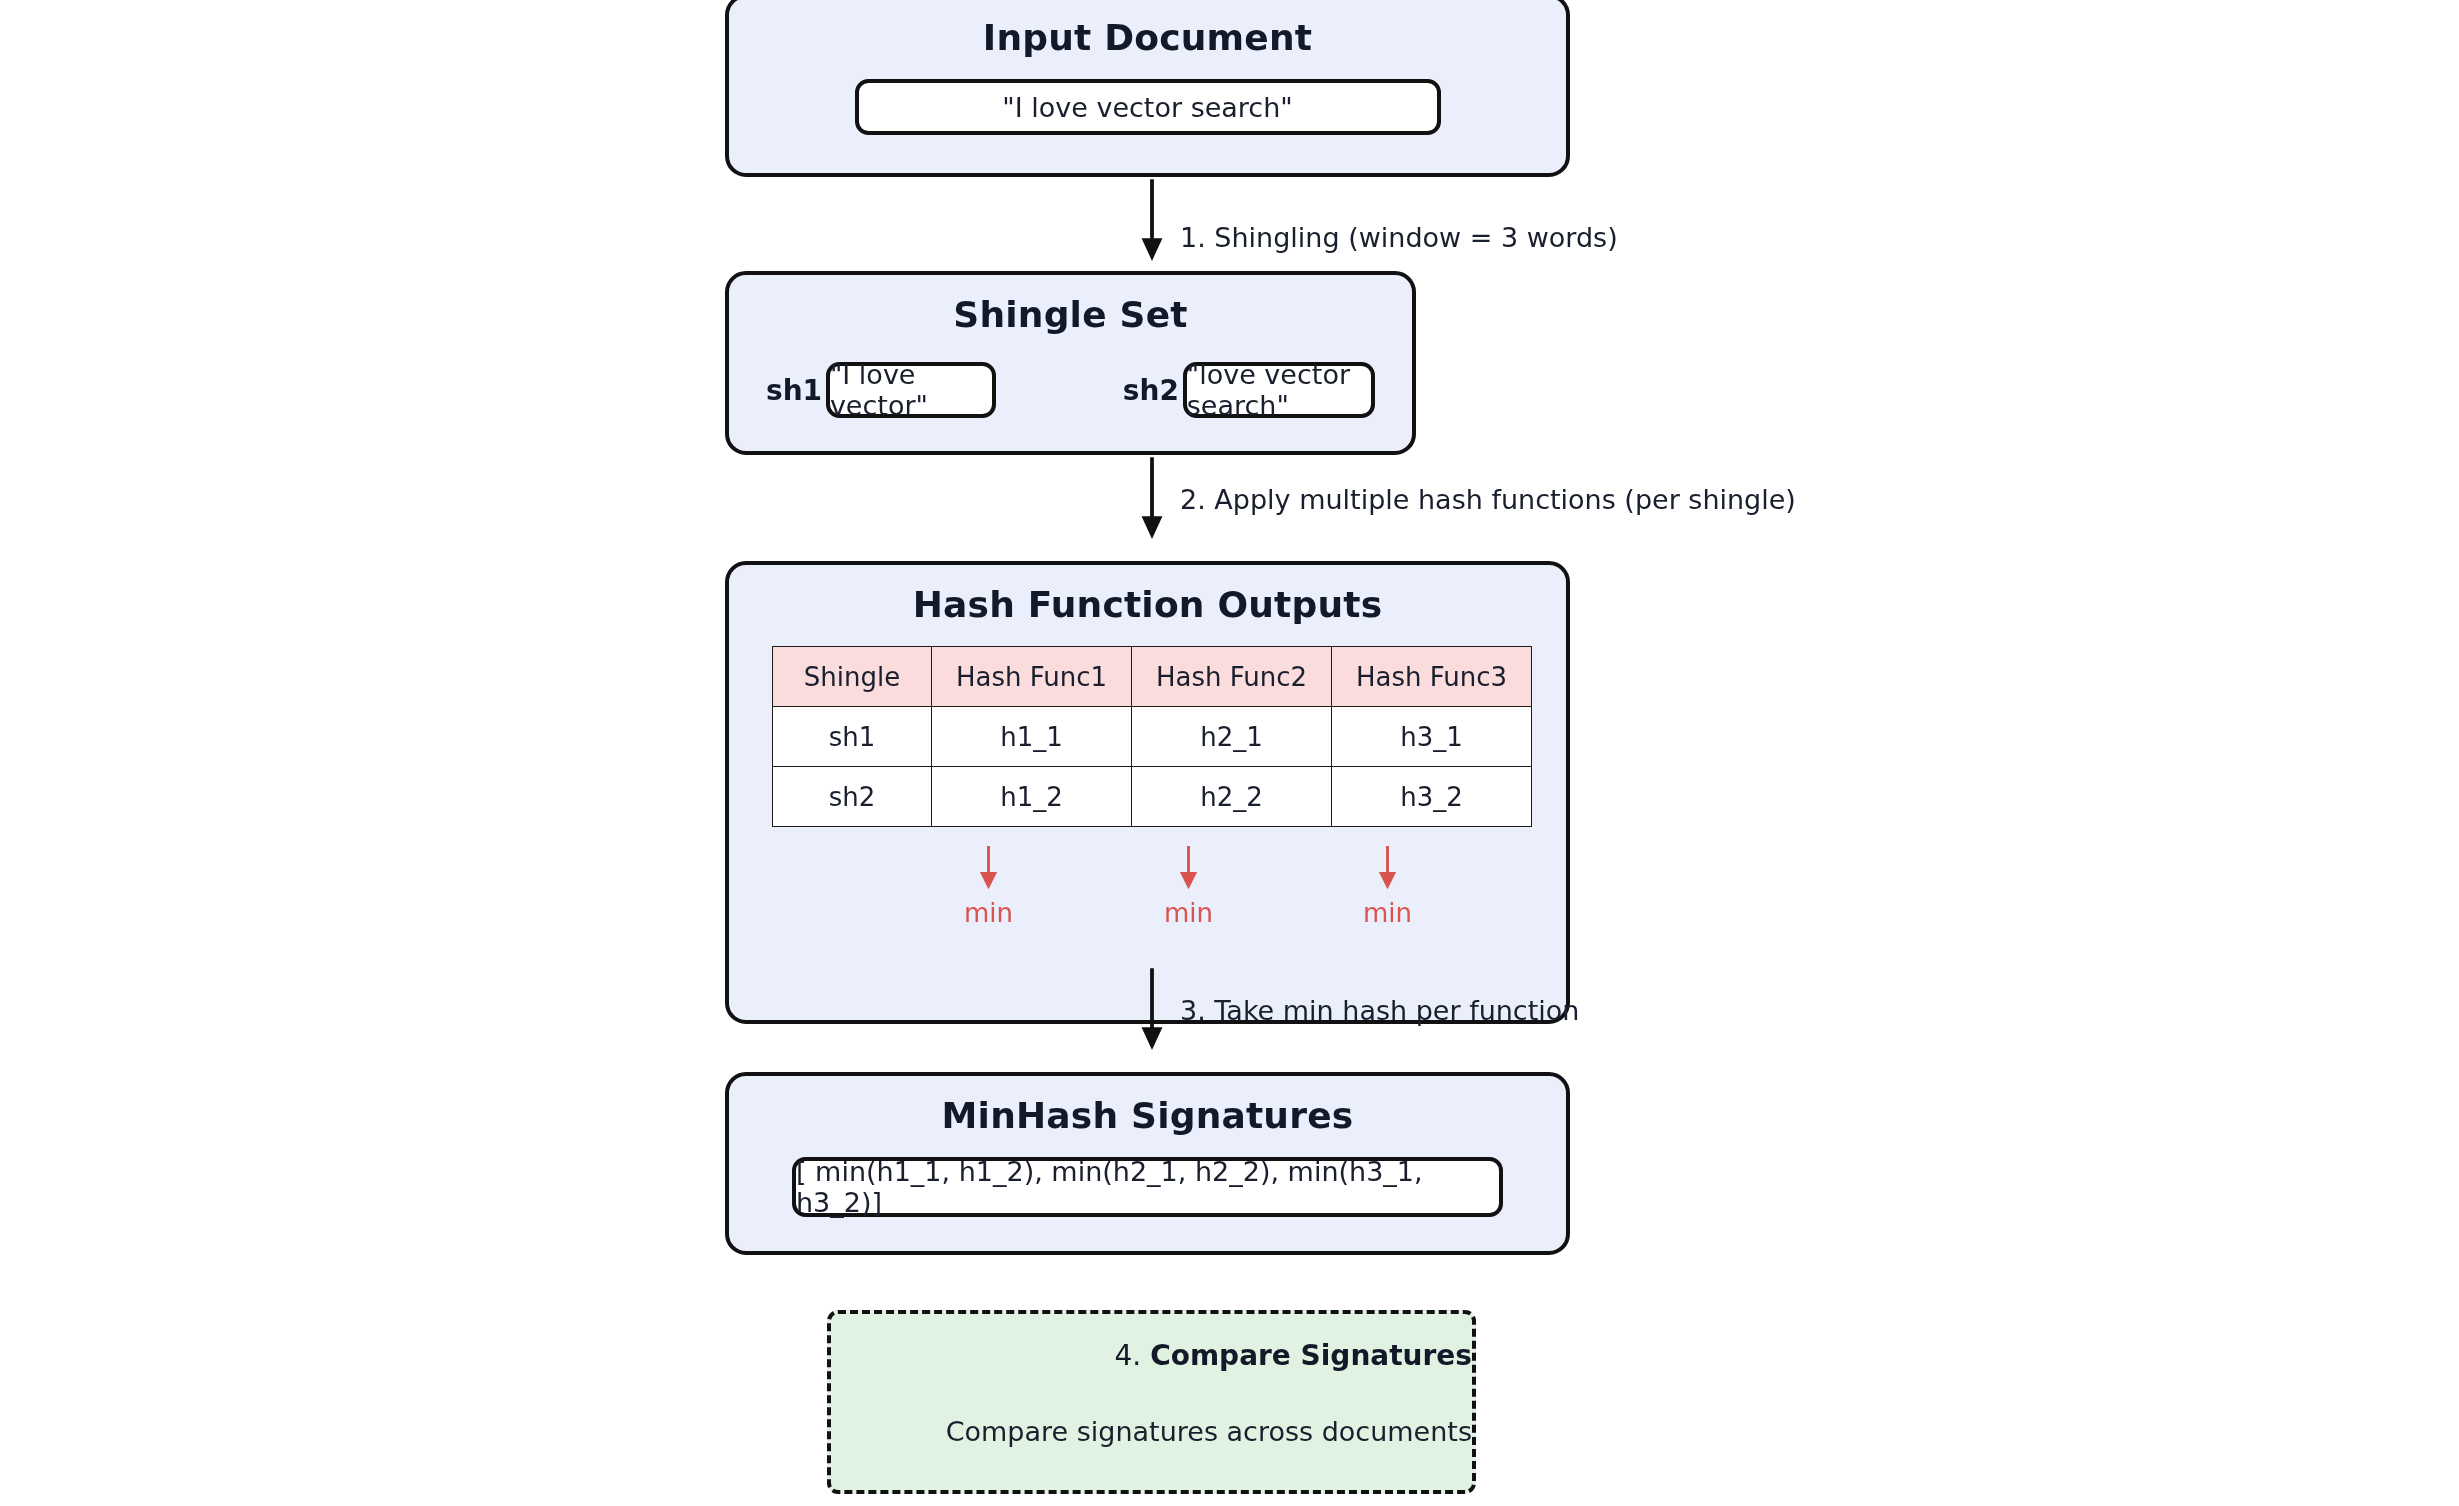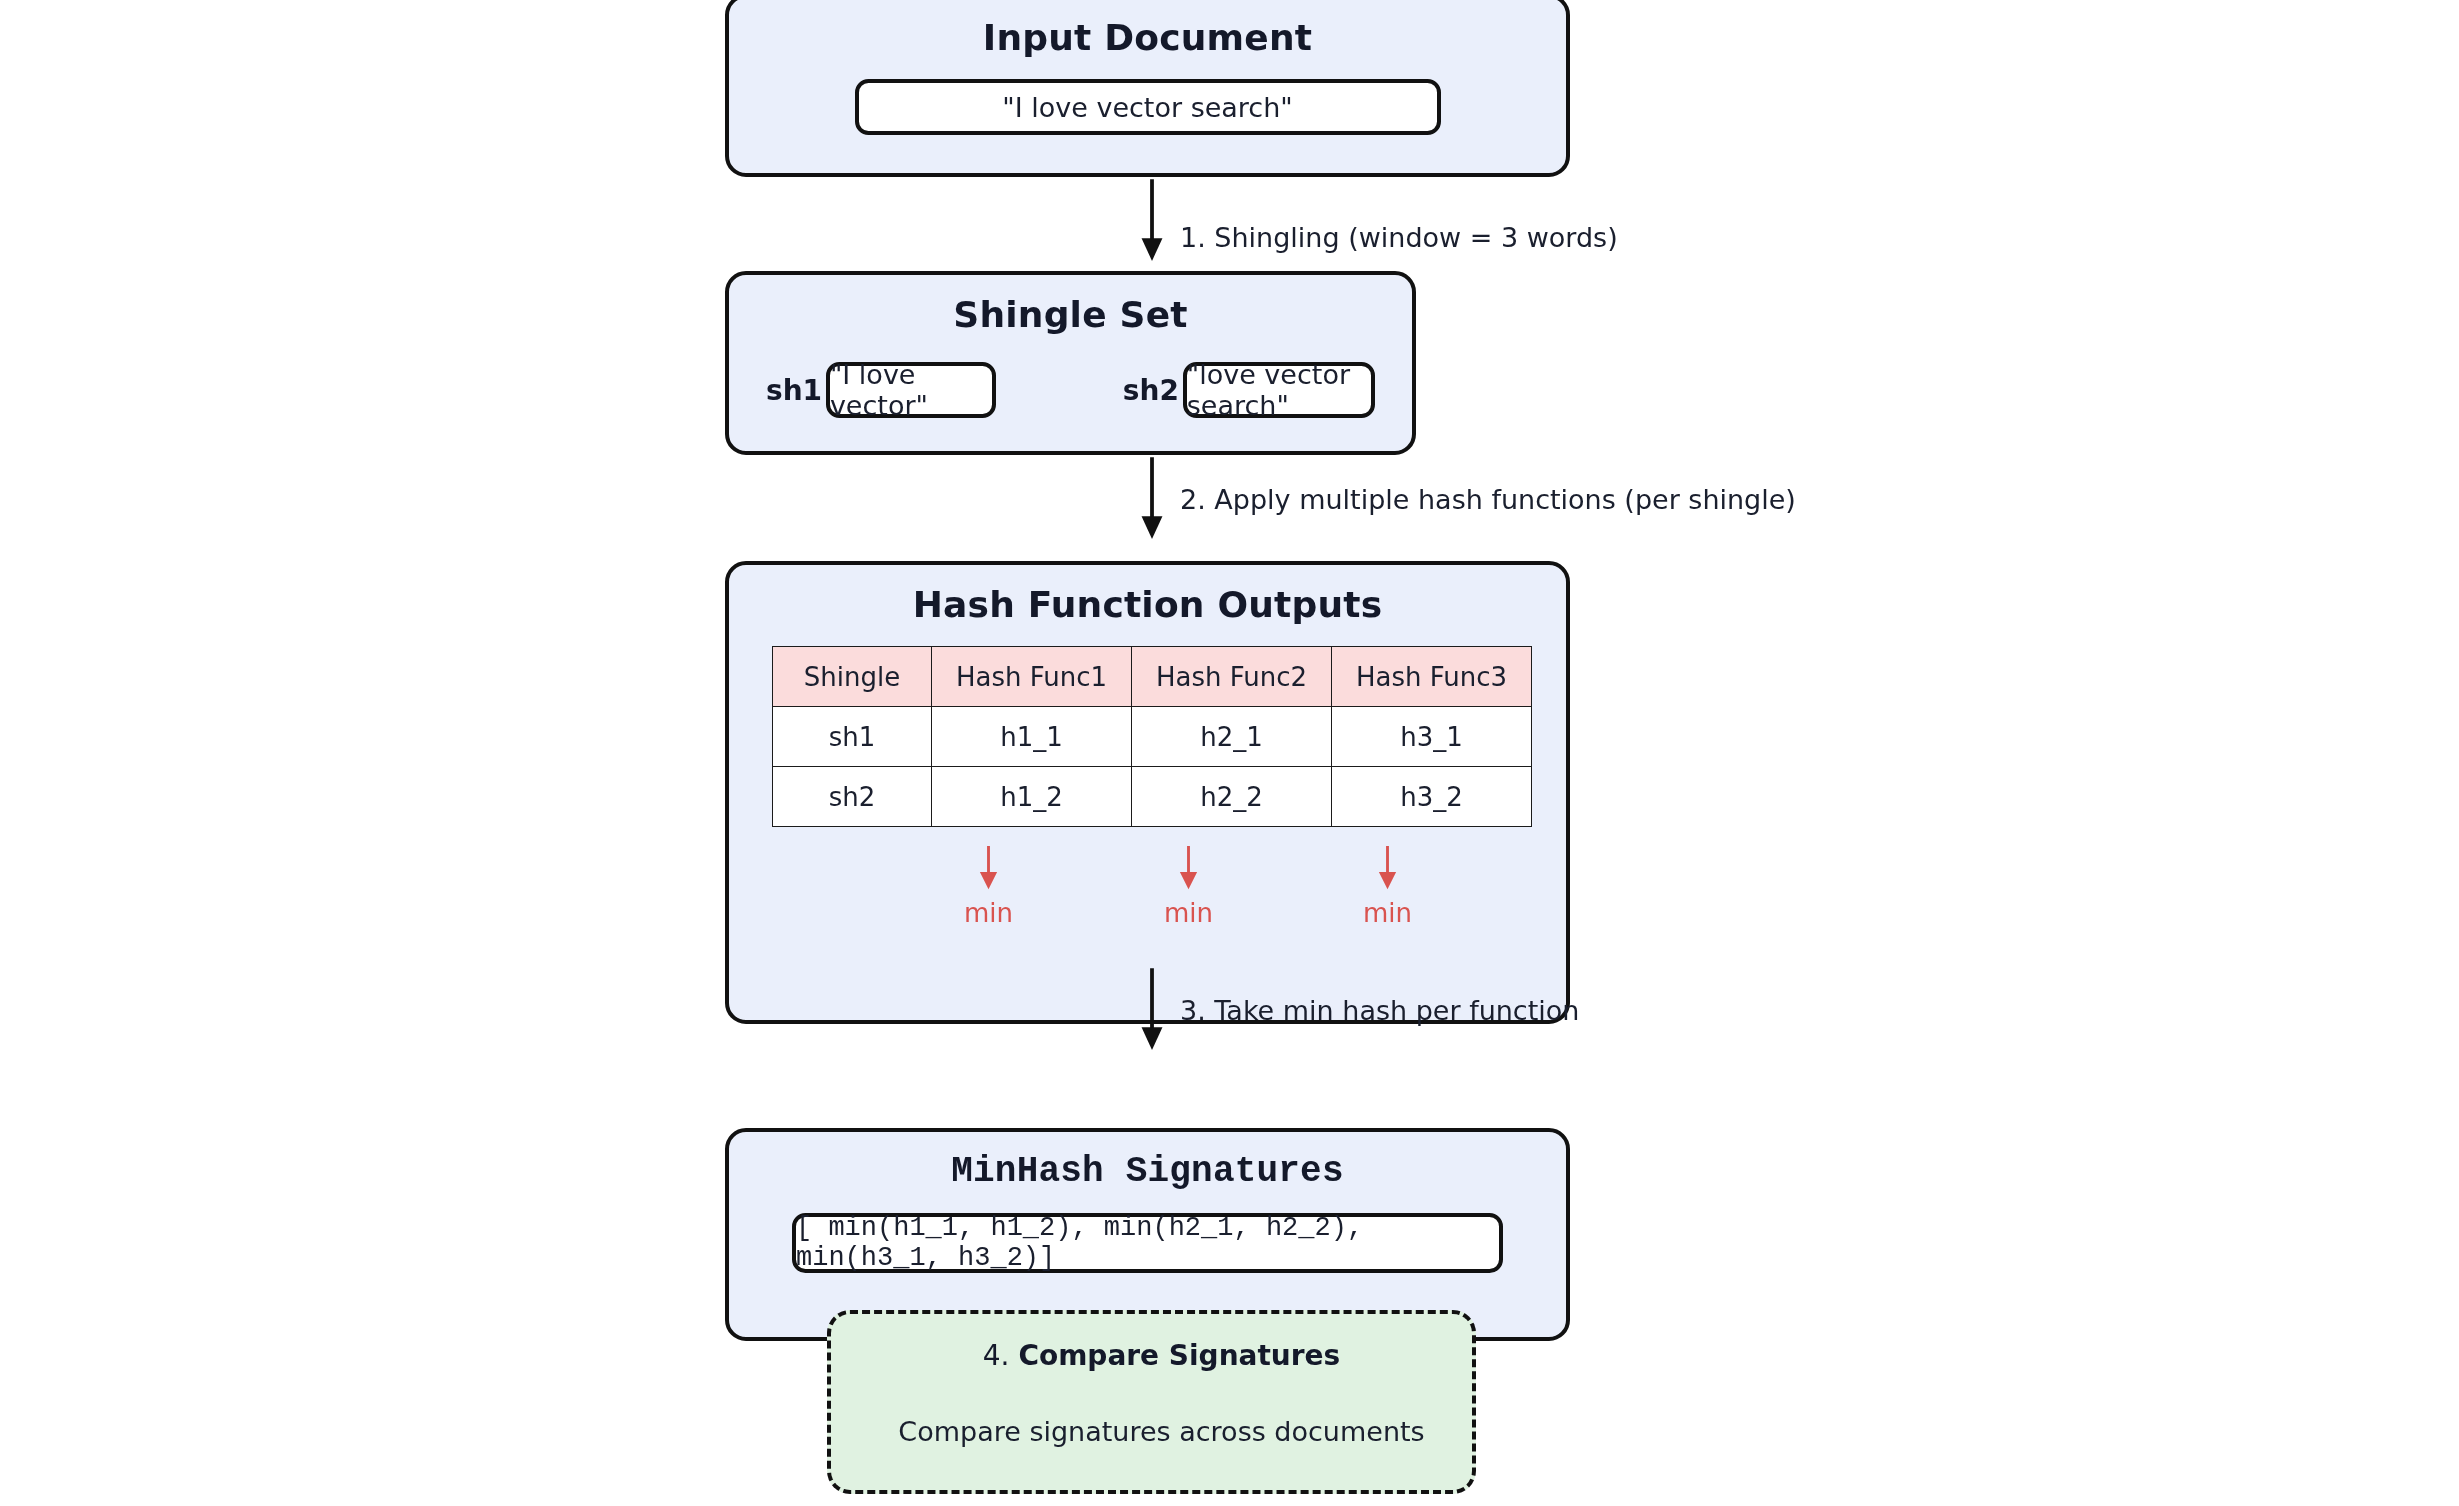--- a/index.html
+++ b/index.html
@@ -97,23 +97,23 @@
     color: #d9534f;
     line-height: 1;
     margin-top: 3.8px;
   }
 
   
   .compare-box {
     position: absolute;
     background: #e0f2e1;
     border: 4.8px dashed #111111;
-    border-radius: 23px;
-    box-sizing: border-box;
-    text-align: center;
+    border-radius: 11px;
+    box-sizing: border-box;
+    text-align: right;
     padding-left: 20px;
   }
   .compare-title {
     font-size: 28px;
     color: #14192a;
   }
   .compare-title b { font-weight: bold; }
   .compare-body {
     font-size: 27px;
     color: #1a1f2e;
@@ -219,21 +219,21 @@
       <div class="min-label">min</div>
     </div>
   </div>
 
   <svg class="flow-arrow" style="left:1133px; top:968px;" width="38" height="86" viewBox="0 0 40 90">
     <line x1="20" y1="0" x2="20" y2="70" stroke="#111111" stroke-width="4"></line>
     <polygon points="20,86 9,62 31,62" fill="#111111"></polygon>
   </svg>
   <div class="flow-label" style="left:1180px; top:995px;">3. Take min hash per function</div>
 
-  <div class="stage" style="left:725px; top:1128px; width:845px; height:213px;font-family:Liberation Mono, monospace;">
+  <div class="stage" style="left:725px; top:1072px; width:845px; height:183px;">
     <div class="stage-title" style="margin-top:19px;">MinHash Signatures</div>
     <div class="pill" style="margin:21px auto 0 auto; width:711px; height:60px;">[ min(h1_1, h1_2), min(h2_1, h2_2), min(h3_1, h3_2)]</div>
   </div>
 
   <div class="compare-box" style="left:827px; top:1310px; width:649px; height:184px;">
     <div class="compare-title" style="margin-top:25px;">
       <span>4.</span>
       <b>Compare Signatures</b>
     </div>
     <div class="compare-body" style="margin-top:40px;">

